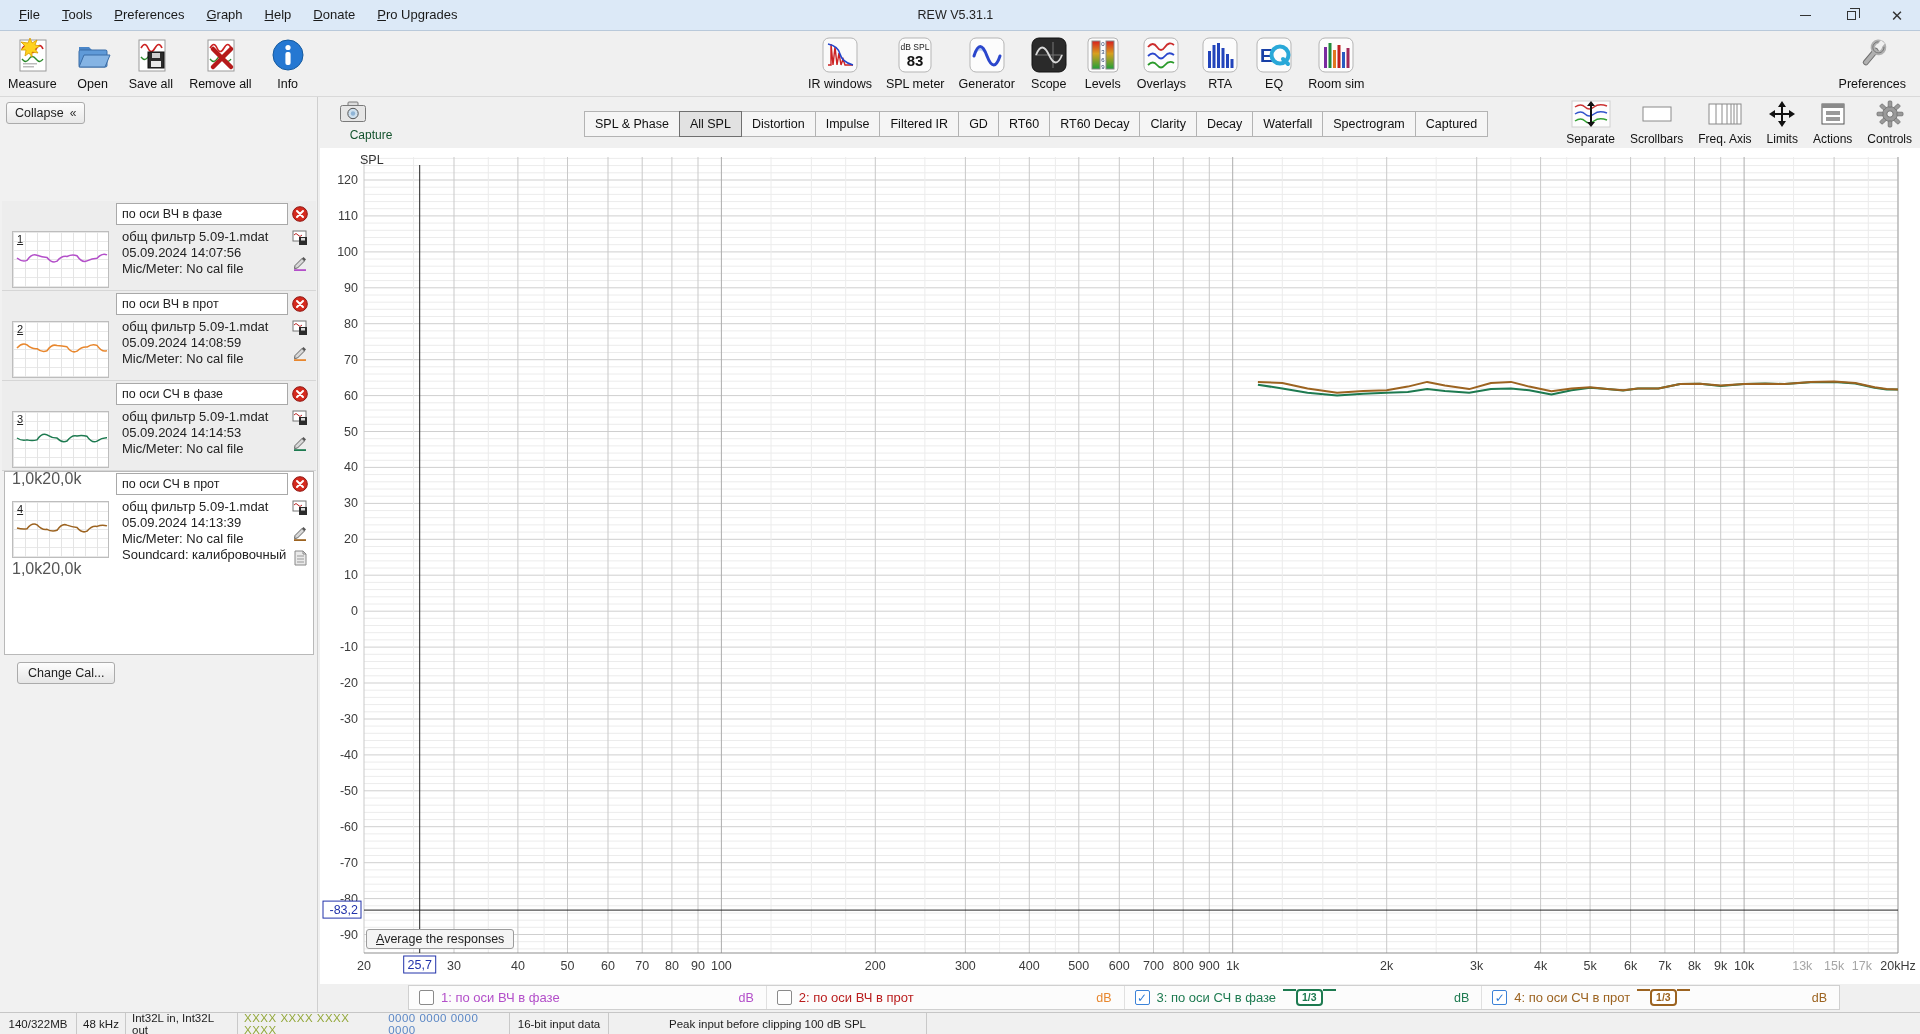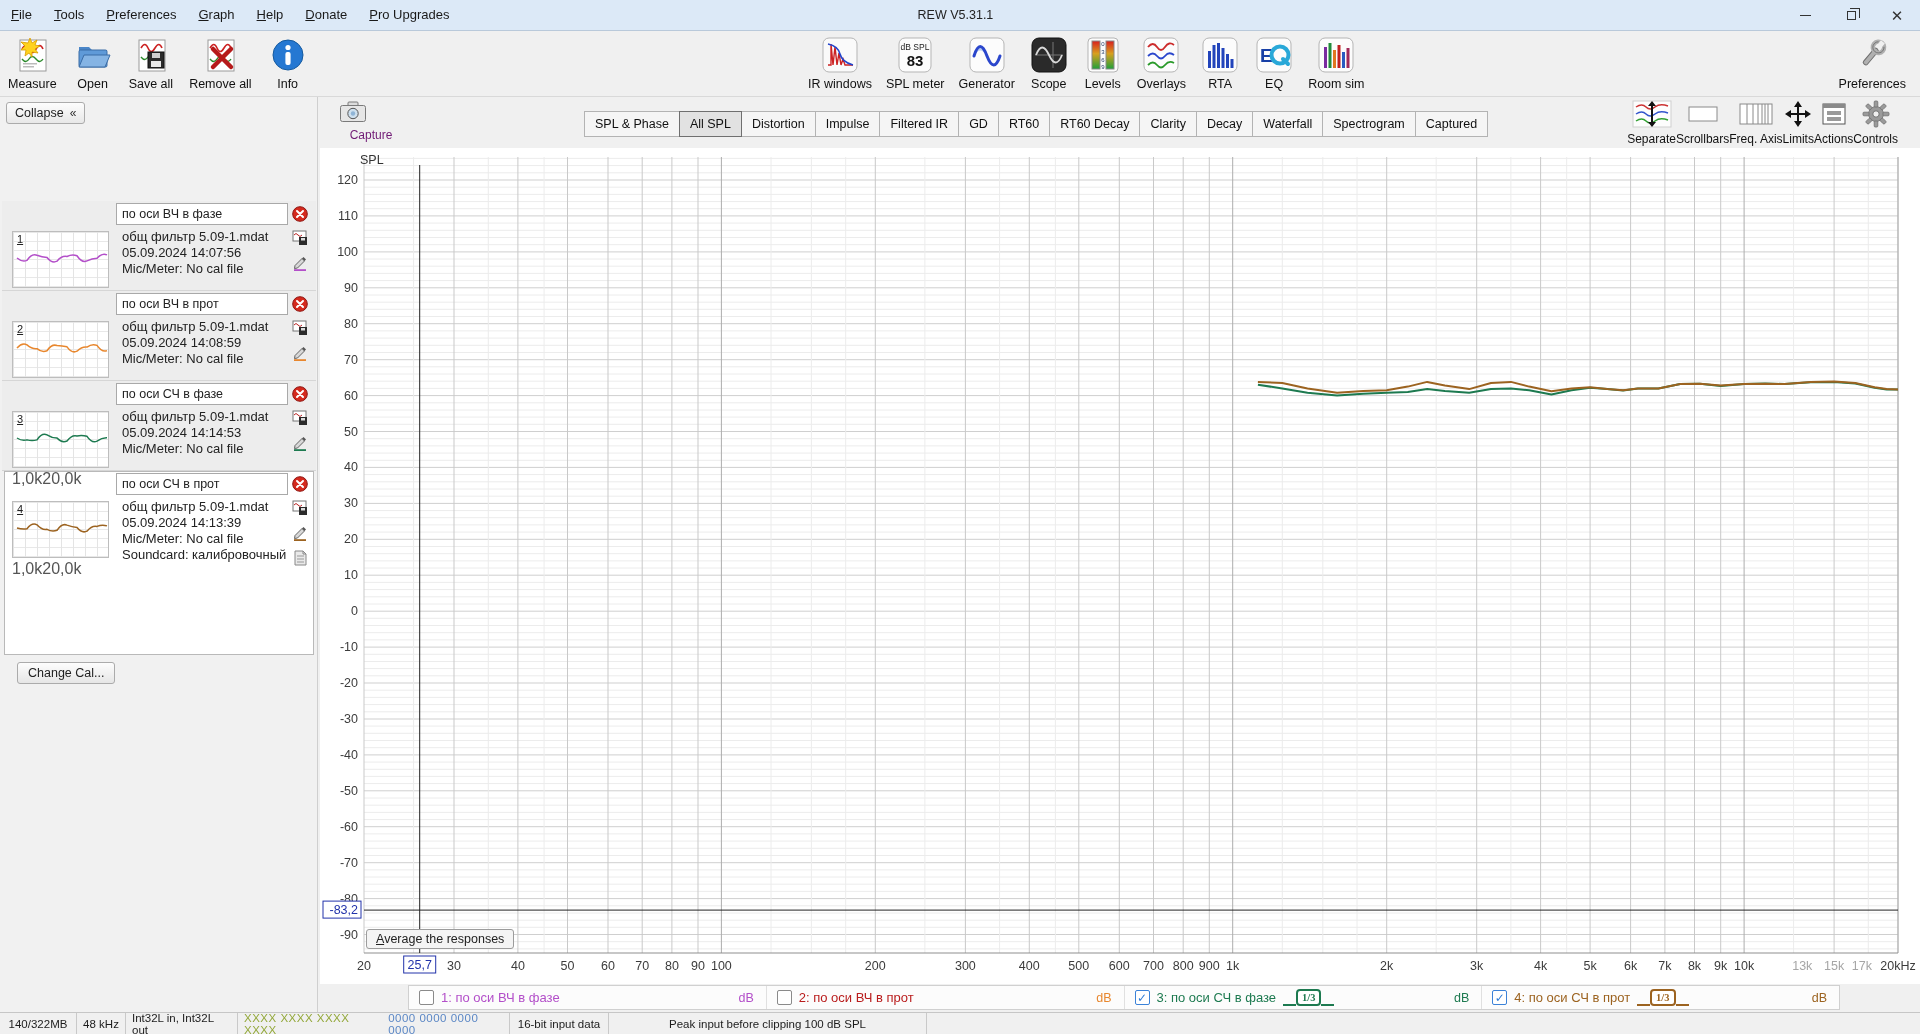--- a/index.html
+++ b/index.html
@@ -3,21 +3,21 @@
 <meta charset="utf-8">
 <style>
   * { margin:0; padding:0; box-sizing:border-box; }
   html,body { width:1920px; height:1034px; overflow:hidden;
     font-family:"Liberation Sans","DejaVu Sans",sans-serif; background:#f0f0f0; position:relative; }
   .abs { position:absolute; }
 
   
   #titlebar { left:0; top:0; width:1920px; height:31px; background:#dce9f7; border-bottom:1px solid #b9c9da;
     display:flex; align-items:center; }
-  #menu { display:flex; align-items:center; padding-left:0; }
+  #menu { display:flex; align-items:center; padding-left:8px; }
   .menu-item { font-size:13px; color:#1a1a1a; padding:0 11px; line-height:30px; cursor:default; }
   .menu-item::first-letter { text-decoration:underline; }
   #win-title { position:absolute; left:50%; transform:translateX(-56%); font-size:12.5px; color:#222; }
   #win-buttons { position:absolute; right:0; top:0; height:31px; display:flex; }
   .win-btn { width:46px; height:31px; display:flex; align-items:center; justify-content:center; color:#333; font-size:13px; }
   .glyph-min { width:11px; height:1px; background:#333; display:inline-block; }
   .glyph-restore { width:9px; height:9px; border:1px solid #333; position:relative; }
   .glyph-restore::before { content:""; position:absolute; left:2px; top:-4px; width:9px; height:9px; border:1px solid #333; border-left:none; border-bottom:none; }
 
   
@@ -49,45 +49,45 @@
   .minfo { position:absolute; left:120px; top:1px; width:168px; font-size:13px; color:#222; line-height:16px; }
   .minfo div { white-space:nowrap; overflow:hidden; }
   .side-icons { position:absolute; left:290px; top:2px; display:flex; flex-direction:column; gap:5px; align-items:center; }
   .card-gray { background:#ededed; border-bottom:1px solid #d6d6d6; }
   #selected-box { left:4px; top:374px; width:310px; height:184px; background:#fff; border:1px solid #b9b9b9; }
   #change-cal { left:17px; top:565px; height:22px; padding:0 10px; background:linear-gradient(#fdfdfd,#e6e6e6);
     border:1px solid #ababab; border-radius:3px; font-size:12.5px; color:#222; display:flex; align-items:center; }
 
   
   #capture-btn { left:330px; top:101px; width:46px; display:flex; flex-direction:column; align-items:center; gap:1px; }
-  #capture-btn .tlabel { font-size:12px; color:#701a75;margin-left:36px; }
+  #capture-btn .tlabel { font-size:12px; color:#14532d;margin-left:36px; }
   #tab-row { left:585px; top:111px; display:flex; }
   .gtab { height:26px; padding:0 10px; font-size:12.5px; color:#111; background:#f5f5f5; border:1px solid #b3b3b3;
     margin-left:-1px; display:flex; align-items:center; white-space:nowrap; }
   .gtab.active { background:#e2e2e2; border:1px solid #6f6f6f; z-index:2; position:relative; }
-  #graph-btns { right:22px; top:99px; display:flex; }
+  #graph-btns { right:8px; top:99px; display:flex; gap:15px; }
   .gbtn { display:flex; flex-direction:column; align-items:center; gap:3px; }
   .gbtn .tlabel { font-size:12px; color:#111; white-space:nowrap; }
   .gbtn .gicon { height:30px; display:flex; align-items:center; justify-content:center; }
 
   
   #chart { left:320px; top:148px; width:1600px; height:836px; background:#fff; }
   #tooltip { position:absolute; left:46px; top:781px; background:#f4f4f4; border:1px solid #9c9c9c; border-radius:3px;
     padding:2px 9px; font-size:12.5px; color:#222; white-space:nowrap; }
   #tooltip::first-letter { text-decoration:underline; }
 
   
   #legend { left:408px; top:985px; width:1432px; height:25px; display:flex; border:1px solid #d0d0d0; background:#fcfcfc; }
   .lcell { flex:1; display:flex; align-items:center; padding:0 12px 0 10px; border-right:1px solid #e0e0e0; gap:7px; }
   .lcell:last-child { border-right:none; }
   .cb { width:15px; height:15px; border:1px solid #8a8a8a; border-radius:2px; background:#fff; display:flex;
     align-items:center; justify-content:center; font-size:12px; flex:0 0 auto; }
   .cb.checked { border:1px solid #3b82d8; color:#2f7cd6; font-weight:bold; }
   .llabel { font-size:13px; white-space:nowrap; }
-  .lsmooth { display:flex; align-items:flex-end; margin-left:auto;font-family:Liberation Serif, serif; }
+  .lsmooth { display:flex; align-items:flex-start; margin-left:auto; }
   .lsmooth .tail { width:13px; height:2px; }
   .lsmooth .badge { border-width:2px; border-style:solid; border-radius:4px; font-size:10.5px; padding:0 4px;
     line-height:13px; font-weight:bold; background:#fff; }
   .ldb { margin-left:auto; font-size:12.5px; }
   .lcell.hasbadge .ldb { margin-left:0; flex:1; text-align:right; }
 
   
   #statusbar { left:0; top:1012px; width:1920px; height:22px; background:#f0f0f0; border-top:1px solid #c6c6c6;
     display:flex; font-size:11.5px; color:#1c1c1c; }
   .scell { display:flex; align-items:center; justify-content:center; border-right:1px solid #c9c9c9; padding:0 6px; }

